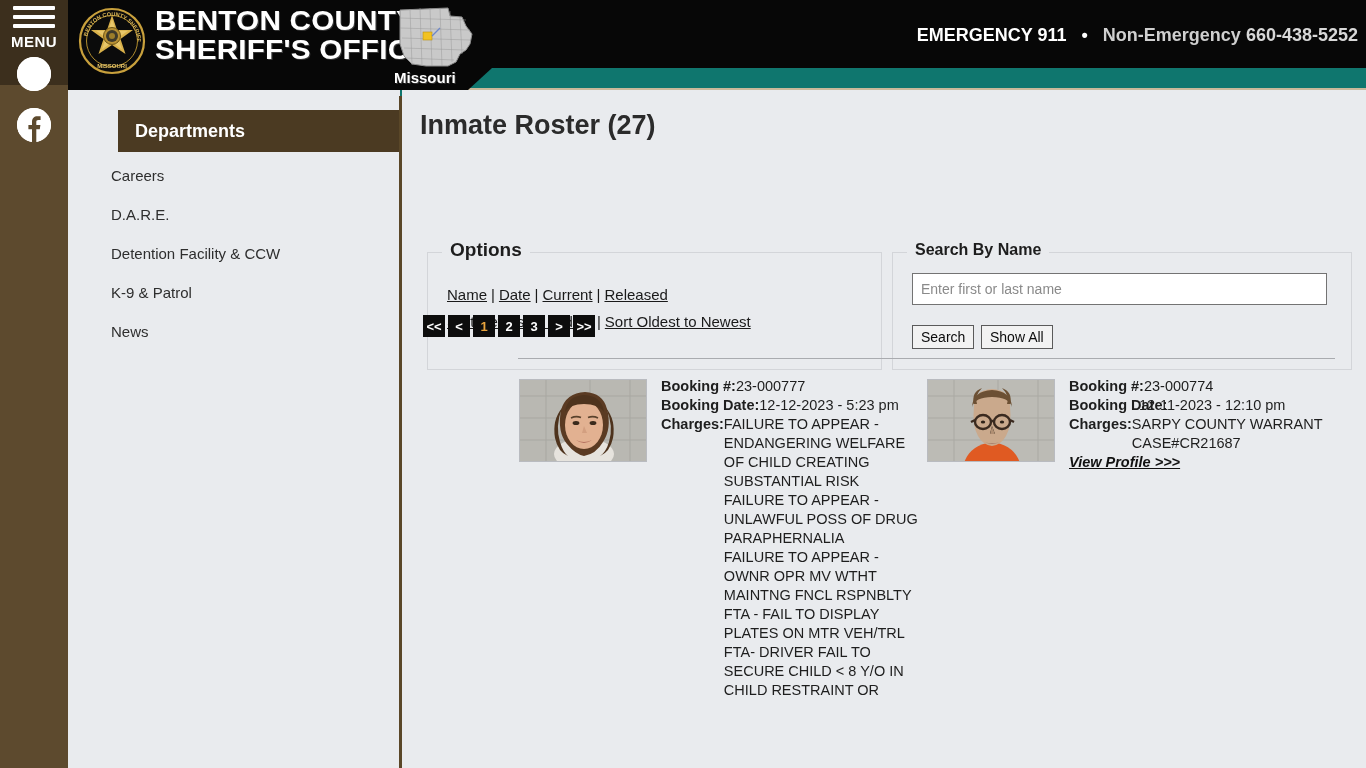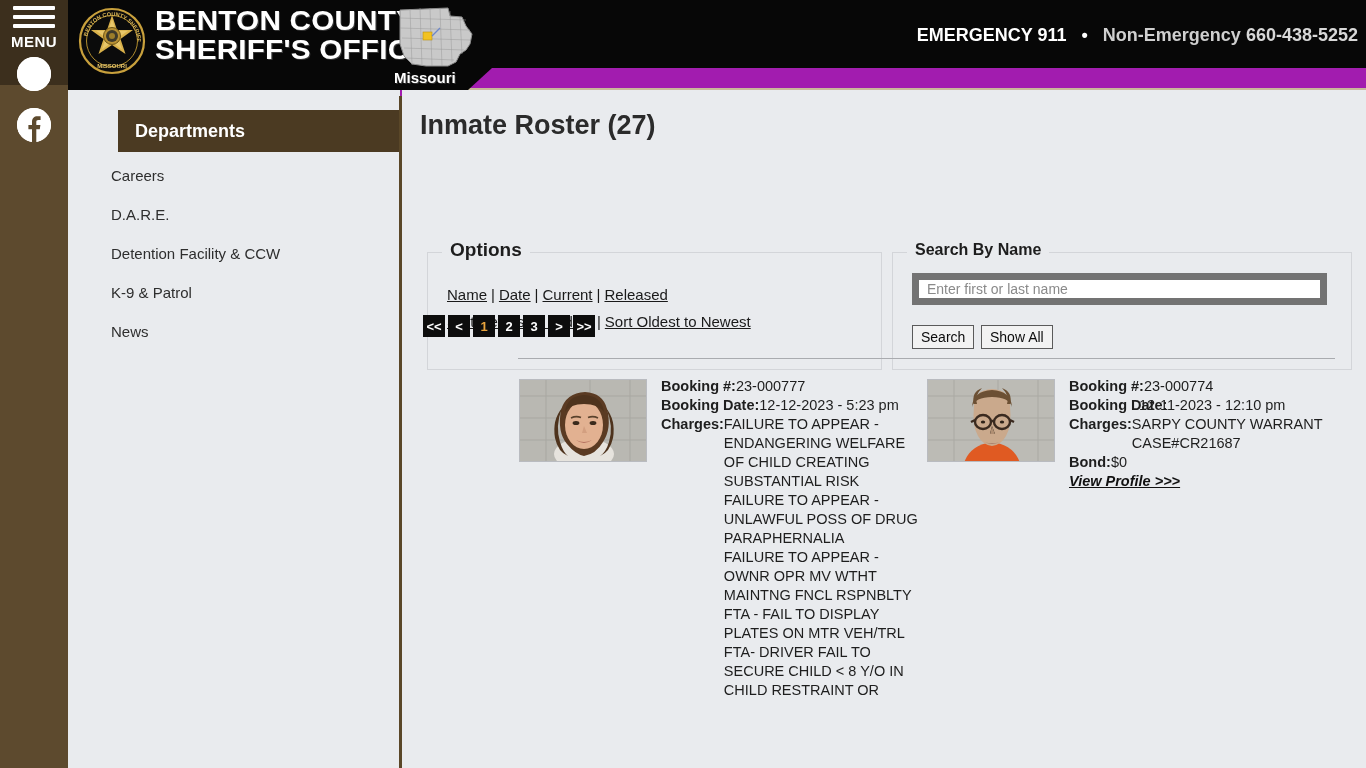--- a/index.html
+++ b/index.html
@@ -5,21 +5,21 @@
 <style>
   * { box-sizing: border-box; }
   html, body {
     margin: 0; padding: 0;
     width: 1366px; height: 768px;
     overflow: hidden;
     background: #e9ebee;
     font-family: "Liberation Sans", sans-serif;
   }
 
-  #page { position: relative; width: 1366px; height: 664px; background: #a21caf; }
+  #page { position: relative; width: 1366px; height: 664px; background: #0f766e; }
 
   
   .rail {
     position: absolute; left: 0; top: 0;
     width: 68px; height: 768px;
     background: #5d4a2e;
     z-index: 30;
   }
   .rail-top {
     position: absolute; left: 0; top: 0;
@@ -172,21 +172,21 @@
   }
   .opt-row a {
     color: #1a1a1a; text-decoration: underline; cursor: pointer;
   }
   .opt-sep { color: #1a1a1a; margin: 0 4px; }
 
   .search-box { left: 490px; top: 162px; width: 460px; height: 118px; }
   .search-input {
     position: absolute; left: 19px; top: 20px;
     width: 415px; height: 32px;
-    border: 7px solid #737373; background: #ffffff;
+    border: 1px solid #737373; background: #ffffff;
     font-size: 14px; color: #555; padding: 0 8px;
     font-family: "Liberation Sans", sans-serif;
     outline: none;
   }
   .search-input::placeholder { color: #8a8a8a; }
   .btn {
     position: absolute; top: 72px;
     height: 24px;
     background: #f2f2f2;
     border: 1px solid #5a5a5a;
@@ -458,22 +458,18 @@
           <span class="v">23-000774</span>
         </div>
         <div class="fld wrapk">
           <span class="k">Booking Date:</span>
           <span class="v">12-11-2023 - 12:10 pm</span>
         </div>
         <div class="fld">
           <span class="k">Charges:</span>
           <span class="v charge-list">SARPY COUNTY WARRANT CASE#CR21687</span>
         </div>
-        <div class="fld">
-          <span class="k">Bond:</span>
-          <span class="v">$0</span>
-        </div>
         <a class="viewprofile">View Profile &gt;&gt;&gt;</a>
       </div>
     </div>
 
   </div>
 </div>
 
 </body></html>

